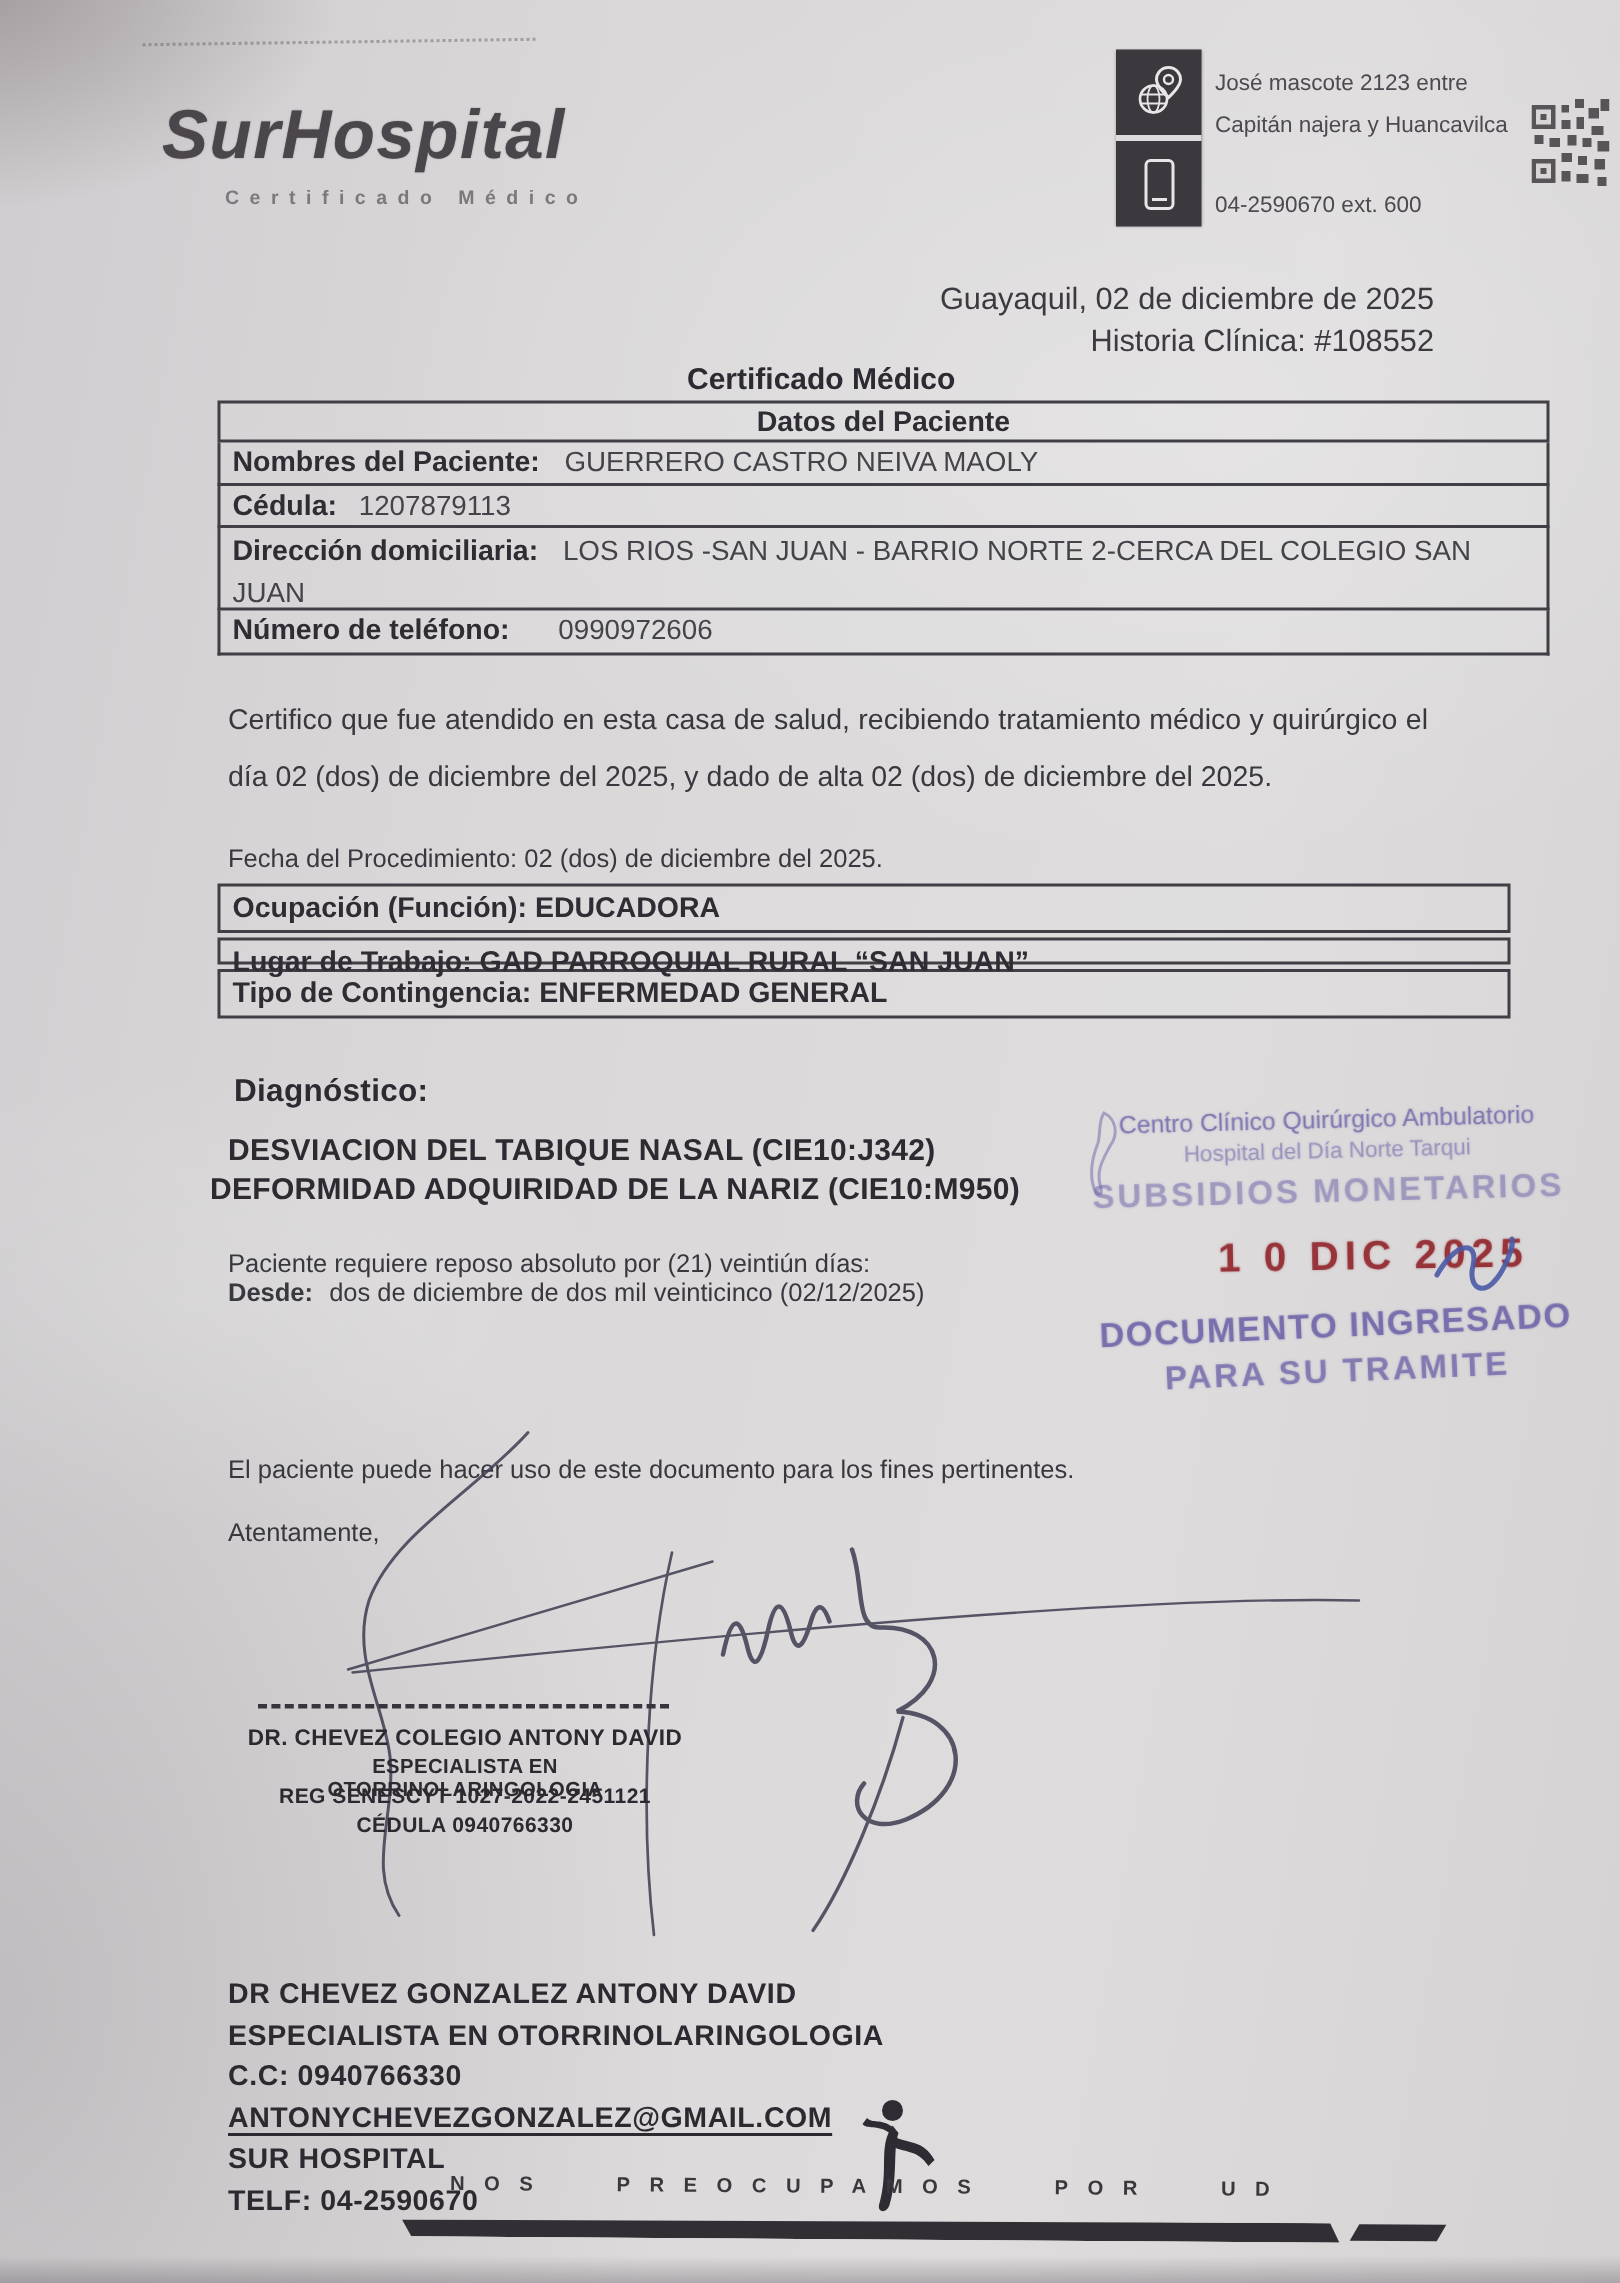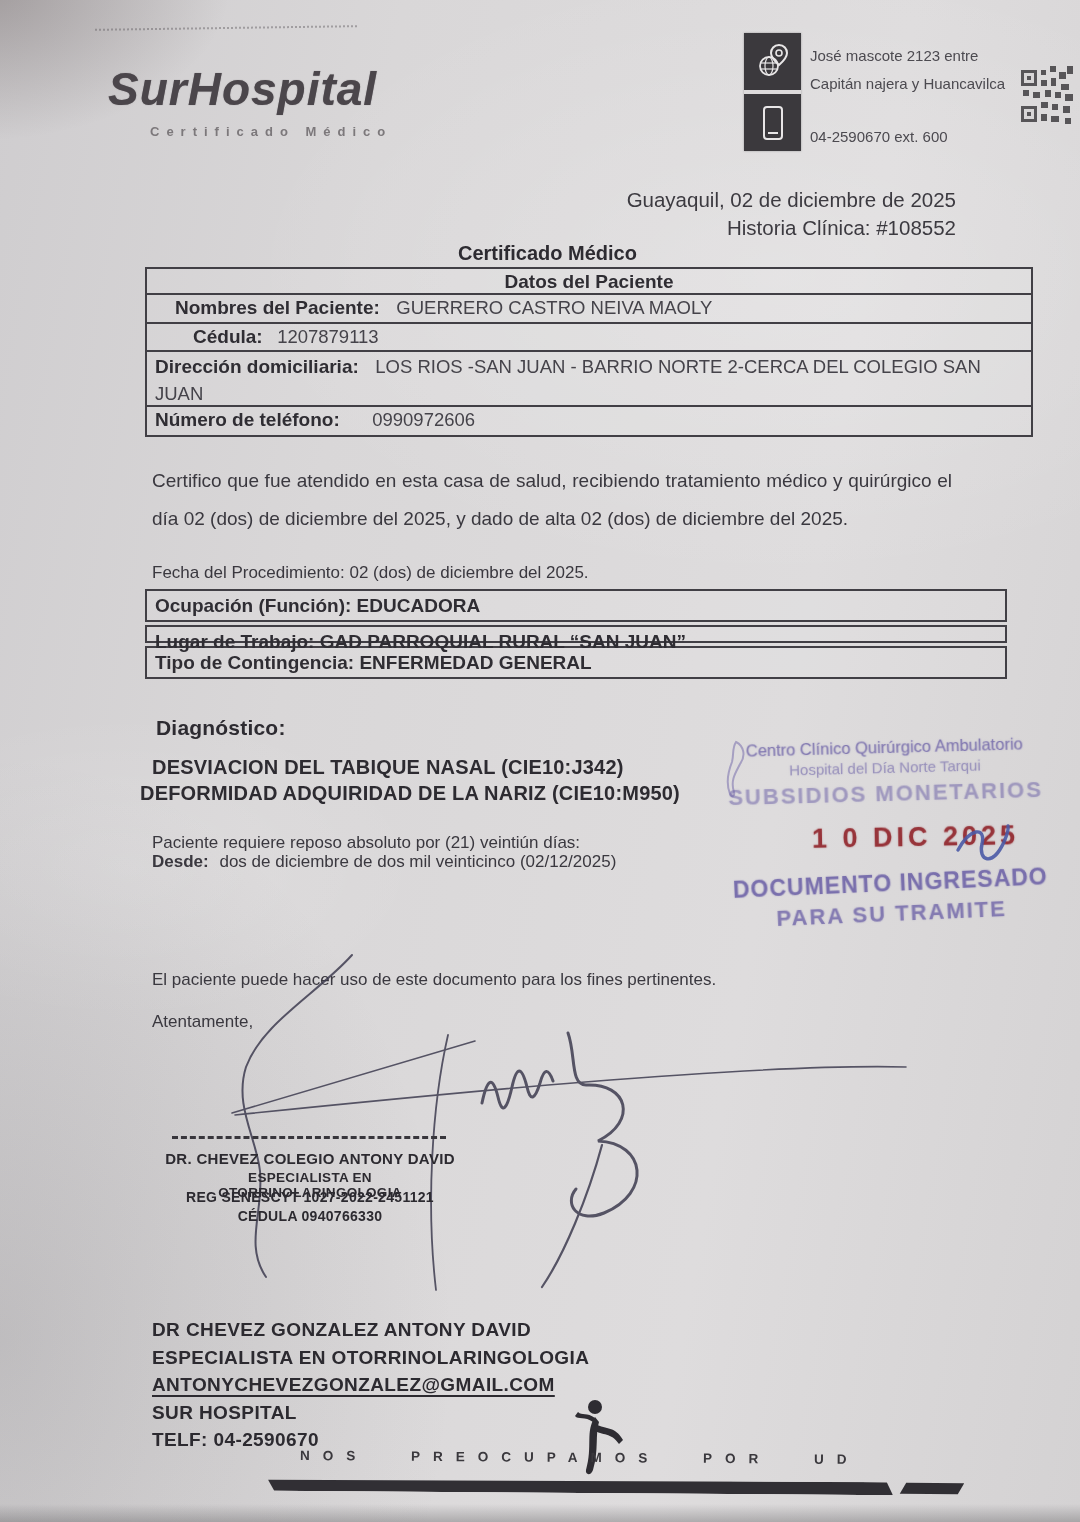--- a/index.html
+++ b/index.html
@@ -113,25 +113,25 @@
   </svg>
 
   <div class="abs nowrap" style="right:124px;top:188px;font-size:20.5px;color:#3c3a40;">Guayaquil, 02 de diciembre de 2025</div>
   <div class="abs nowrap" style="right:124px;top:216px;font-size:20.5px;color:#3c3a40;">Historia Clínica: #108552</div>
   <div class="abs nowrap b" style="left:458px;top:242px;font-size:20px;color:#2d2b31;">Certificado Médico</div>
 
   <div class="abs" style="left:145px;top:267px;width:888px;">
     <div class="tbl-row" style="height:28px;">
       <div class="pad lbl" style="text-align:center;">Datos del Paciente</div>
     </div>
-    <div class="tbl-row" style="height:29px;border-top:none;padding-left:20px;">
+    <div class="tbl-row" style="height:29px;border-top:none;">
       <div class="pad"><span class="lbl">Nombres del Paciente:</span>
       <span class="val" style="margin-left:12px;">GUERRERO CASTRO NEIVA MAOLY</span></div>
     </div>
-    <div class="tbl-row" style="height:28px;border-top:none;padding-left:38px;">
+    <div class="tbl-row" style="height:28px;border-top:none;">
       <div class="pad"><span class="lbl">Cédula:</span>
       <span class="val" style="margin-left:10px;">1207879113</span></div>
     </div>
     <div class="tbl-row" style="height:55px;border-top:none;">
       <div class="pad" style="line-height:26px;"><span class="lbl">Dirección domiciliaria:</span>
       <span class="val" style="margin-left:12px;">LOS RIOS -SAN JUAN - BARRIO NORTE 2-CERCA DEL COLEGIO SAN JUAN</span></div>
     </div>
     <div class="tbl-row" style="height:30px;border-top:none;">
       <div class="pad"><span class="lbl">Número de teléfono:</span>
       <span class="val" style="margin-left:28px;">0990972606</span></div>
@@ -199,20 +199,21 @@
 
   <div class="abs dashed" style="left:172px;top:1136px;width:274px;"></div>
   <div class="abs sig-text" style="left:160px;top:1150px;width:300px;font-size:15px;">DR. CHEVEZ COLEGIO ANTONY DAVID</div>
   <div class="abs sig-text" style="left:160px;top:1170px;width:300px;font-size:13.5px;">ESPECIALISTA EN OTORRINOLARINGOLOGIA</div>
   <div class="abs sig-text" style="left:160px;top:1189px;width:300px;font-size:14px;">REG SENESCYT  1027-2022-2451121</div>
   <div class="abs sig-text" style="left:160px;top:1208px;width:300px;font-size:14px;">CÉDULA   0940766330</div>
 
   <div class="abs contact-lines" style="left:152px;top:1316px;">
     <div>DR CHEVEZ GONZALEZ ANTONY DAVID</div>
     <div>ESPECIALISTA EN OTORRINOLARINGOLOGIA</div>
+    <div>C.C: 0940766330</div>
     <div class="email">ANTONYCHEVEZGONZALEZ@GMAIL.COM</div>
     <div>SUR HOSPITAL</div>
     <div>TELF: 04-2590670</div>
   </div>
 
   <svg class="abs" style="left:565px;top:1398px;" width="62" height="80" viewBox="0 0 62 80">
     <circle cx="30" cy="9" r="7" fill="#2e2c32"></circle>
     <path d="M30 19 C20 34 28 48 21 72 C20 77 26 78 28 72 C34 52 30 36 34 24 Z" fill="#2e2c32"></path>
     <path d="M30 26 C42 32 50 28 58 42 L54 46 C46 34 38 38 28 32 Z" fill="#2e2c32"></path>
     <path d="M28 24 C20 18 13 22 10 18 L13 14 C17 18 22 14 30 20 Z" fill="#2e2c32"></path>

